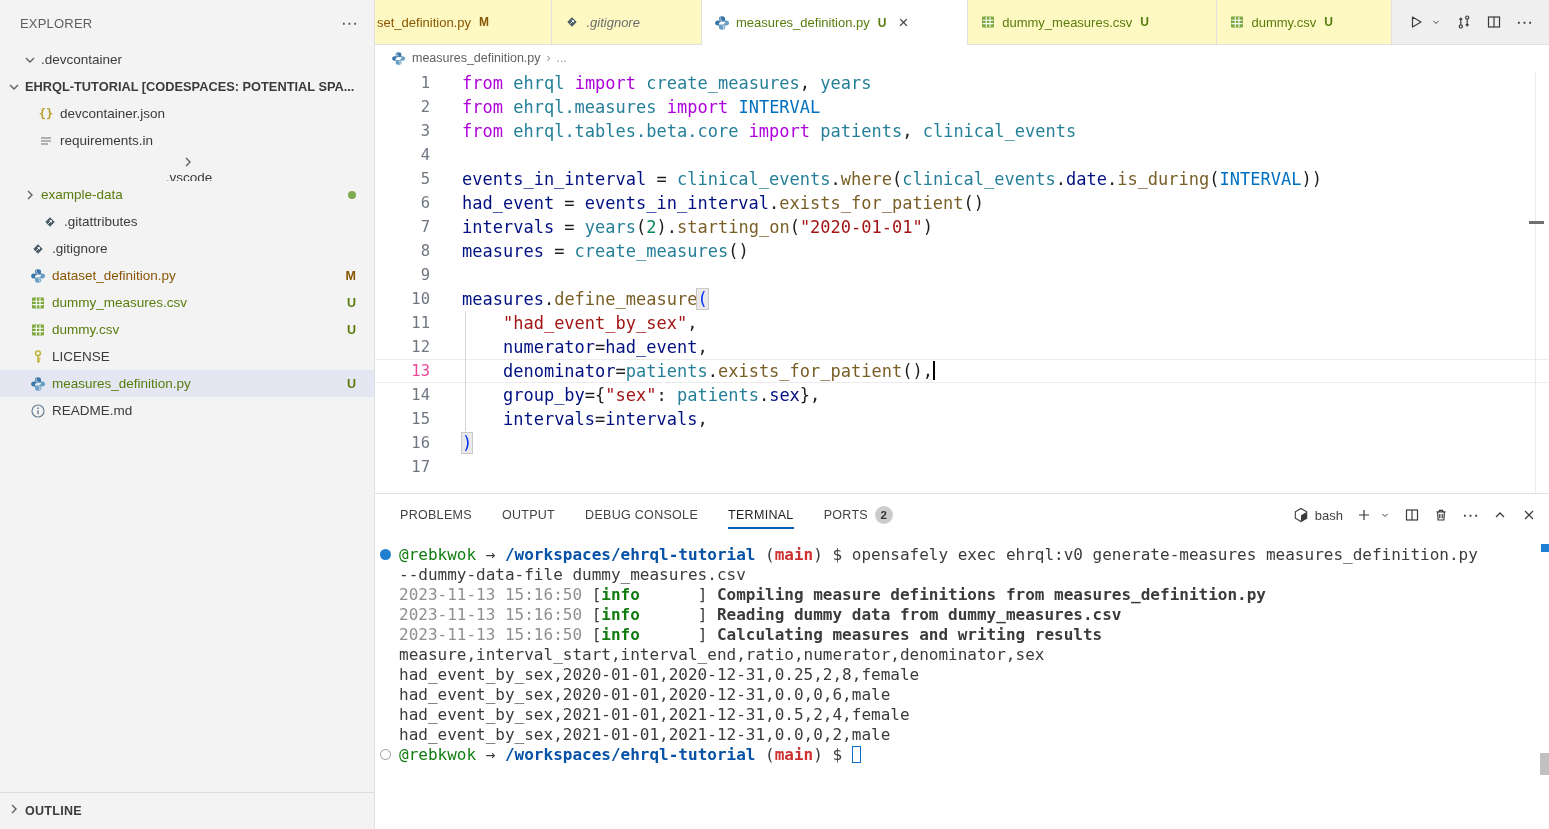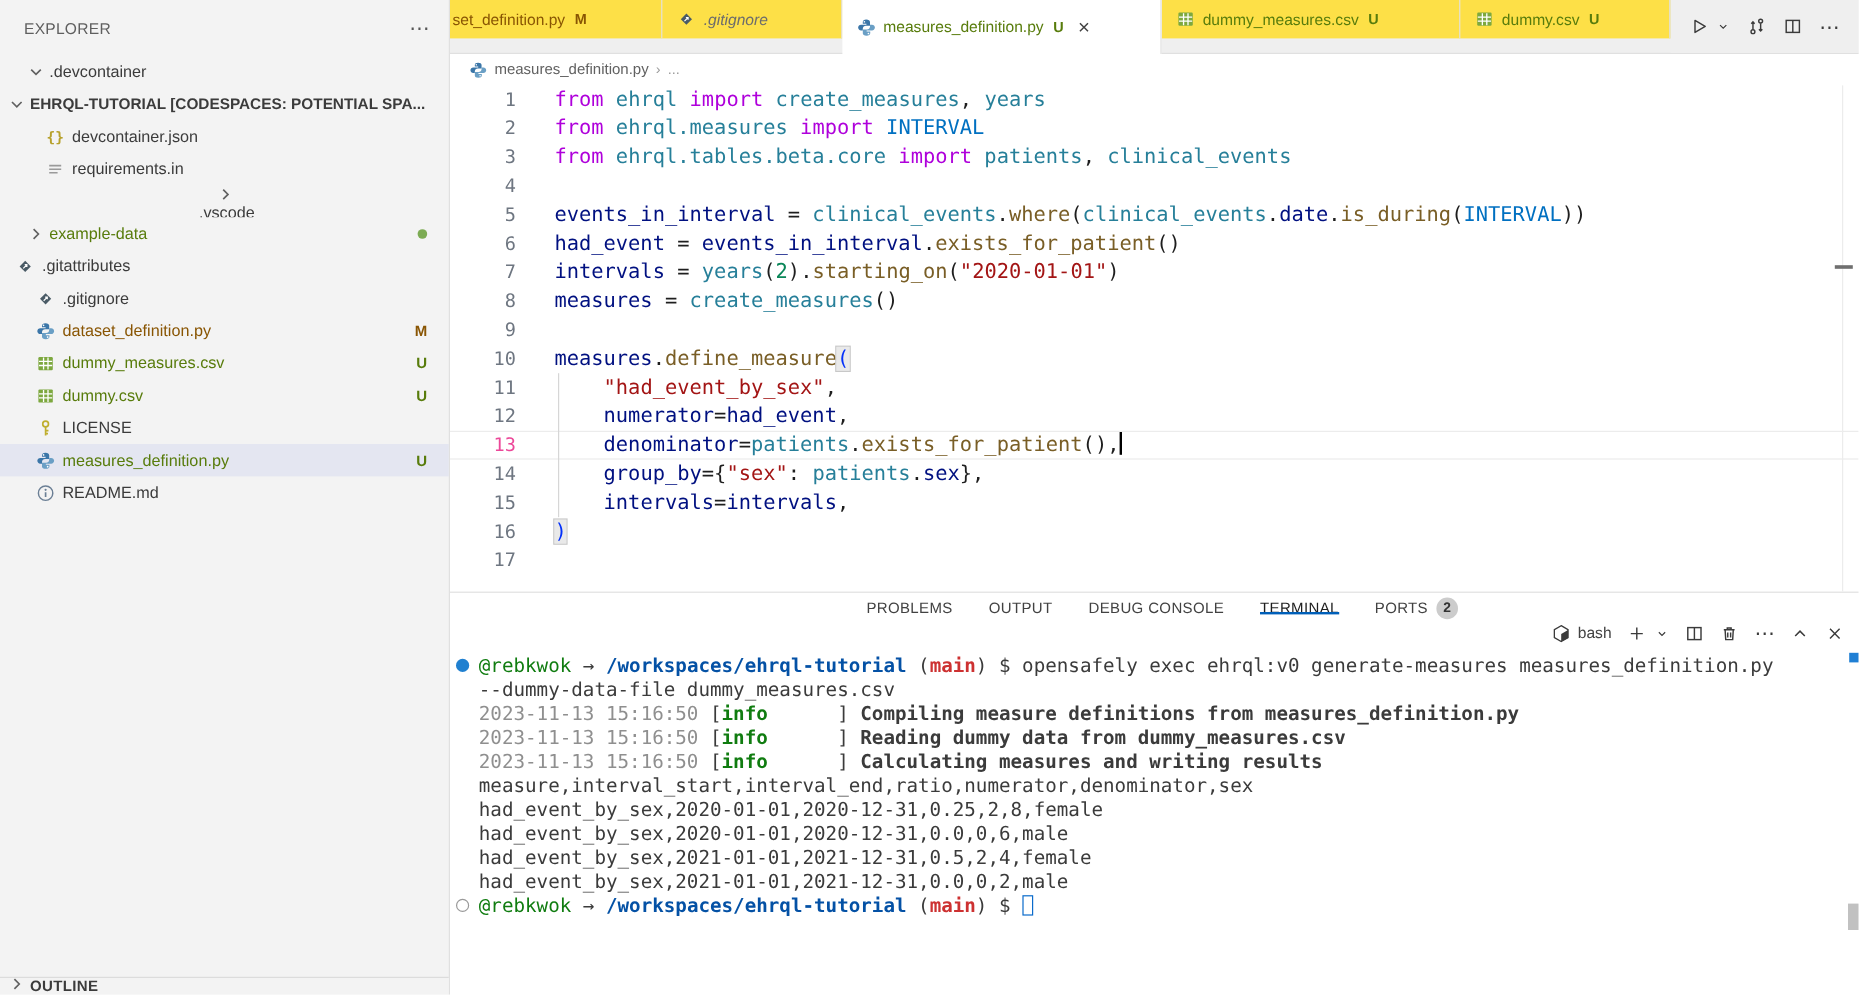--- a/index.html
+++ b/index.html
@@ -16,27 +16,27 @@
   .tree-row { position:relative; height:27px; display:flex; align-items:center; font-size:13.5px; color:#3b3b3b; cursor:pointer; padding-right:18px; }
   .tree-row.selected { background:#e4e6f1; }
   .tree-row .chev { width:16px; height:16px; flex:0 0 16px; margin-right:3px; display:flex; align-items:center; justify-content:center; }
   .tree-row .ficon { width:16px; height:16px; flex:0 0 16px; margin-right:6px; display:flex; align-items:center; justify-content:center; font-size:11px; }
   .tree-row .lbl { white-space:nowrap; overflow:hidden; flex:1 1 auto; }
   .tree-row.root .lbl { font-weight:bold; font-size:12.8px; }
   .tree-row .badge { flex:0 0 auto; font-size:12.5px; font-weight:bold; margin-left:8px; }
   .c-untracked { color:#587c0c; }
   .c-modified { color:#895503; }
   .dot-badge { width:8px; height:8px; border-radius:50%; background:#7cab53; flex:0 0 auto; margin-left:8px; }
-  #outline-bar { position:absolute; left:0; bottom:0; width:100%; height:15px; border-top:1px solid #dcdcdc; display:flex; align-items:center; padding-left:6px; overflow:hidden; background:#f3f3f3; }
+  #outline-bar { position:absolute; left:0; bottom:0; width:100%; height:37px; border-top:1px solid #dcdcdc; display:flex; align-items:center; padding-left:6px; overflow:hidden; background:#f3f3f3; }
   #outline-bar .lbl { font-weight:bold; font-size:12.5px; color:#3b3b3b; margin-left:3px; letter-spacing:.3px; }
 
   
   #editor-region { position:absolute; left:375px; top:0; width:1174px; height:829px; }
   #tabbar { position:relative; height:45px; background:#efefef; border-bottom:1px solid #e0e0e0; display:flex; }
-  .tab { position:relative; height:32px; display:flex; align-items:center; gap:6px; padding:0 12px; border-right:1px solid #e0e0e0; font-size:13px; color:#424242; background:#fde047; cursor:pointer; white-space:nowrap; overflow:hidden; }
+  .tab { position:relative; height:44px; display:flex; align-items:center; gap:6px; padding:0 12px; border-right:1px solid #e0e0e0; font-size:13px; color:#424242; background:#fef9c3; cursor:pointer; white-space:nowrap; overflow:hidden; }
   .tab.active { background:#fff; height:45px; z-index:2; }
   .tab .ticon { width:16px; height:16px; flex:0 0 16px; display:flex; align-items:center; justify-content:center; }
   .tab .tbadge { font-size:12px; font-weight:bold; margin-left:2px; }
   .tab .tclose { font-size:17px; color:#424242; margin-left:6px; line-height:1; cursor:pointer; }
   .tab.style-preview .tlbl { font-style:italic; color:#6c6c6c; }
   .tab.style-untracked .tlbl, .tab.style-untracked .tbadge { color:#587c0c; }
   .tab.style-modified .tlbl, .tab.style-modified .tbadge { color:#895503; }
   .tab.clipped { padding-left:2px; }
   #editor-actions { margin-left:auto; display:flex; align-items:center; gap:14px; padding:0 16px; background:#efefef; }
   .act { display:flex; align-items:center; justify-content:center; cursor:pointer; color:#3b3b3b; }
@@ -55,21 +55,21 @@
   .tk-str{color:#a31515} .tk-num{color:#098658} .tk-const{color:#0070c1} .tk-pun{color:#1e1e1e}
   .tk-brkt{color:#0431fa;background:#e9e9e9;outline:1px solid #c8c8c8}
   #cur-line-hl { position:absolute; left:0; right:0; height:24px; border-top:1px solid #ececec; border-bottom:1px solid #ececec; z-index:0; pointer-events:none; }
   #indent-guide { position:absolute; width:1px; background:#d6d6d6; left:90px; z-index:0; pointer-events:none; }
   .caret { display:inline-block; width:0; height:19px; border-left:2px solid #000; vertical-align:middle; margin-top:-3px; }
   #overview-ruler { position:absolute; top:0; bottom:0; right:13px; border-left:1px solid #ececec; width:0; }
   #overview-marker { position:absolute; right:5px; top:150px; width:15px; height:3px; background:#6f6f6f; }
 
   
   #panel { position:absolute; left:0; top:493px; width:1174px; height:336px; border-top:1px solid #e0e0e0; background:#fff; }
-  #panel-header { height:42px; display:flex; align-items:center; padding:0 12px 0 25px;flex-direction:column; }
+  #panel-header { height:42px; display:flex; align-items:center; padding:0 12px 0 25px; }
   #panel-tabs { display:flex; align-items:center; gap:30px; height:100%; }
   .ptab { position:relative; display:flex; align-items:center; gap:7px; height:100%; font-size:12.5px; color:#424242; letter-spacing:.3px; cursor:pointer; }
   .ptab.active { color:#1e1e1e; }
   .ptab.active::after { content:""; position:absolute; left:0; right:0; bottom:7px; height:2px; background:#005fb8; }
   .pbadge { min-width:18px; height:18px; border-radius:50%; background:#ccc; color:#333; font-size:11.5px; display:flex; align-items:center; justify-content:center; font-weight:bold; }
   #panel-actions { margin-left:auto; display:flex; align-items:center; gap:13px; color:#3b3b3b; }
   #shell-label { display:flex; align-items:center; gap:6px; font-size:13px; color:#424242; cursor:pointer; }
 
   
   #terminal { position:relative; padding:9px 0 0 24px; font-family:"DejaVu Sans Mono", monospace; font-size:16px; line-height:20px; color:#3b3b3b; height:294px; overflow:hidden; cursor:text; }
@@ -136,21 +136,21 @@
         </div>
         <div class="tree-row" style="padding-left: 22px;">
           <span class="chev">
             <svg width="16" height="16" viewBox="0 0 16 16" fill="none" xmlns="http://www.w3.org/2000/svg">
               <path d="M6 4l4 4-4 4" stroke="#616161" stroke-width="1.4"></path>
             </svg>
           </span>
           <span class="lbl c-untracked">example-data</span>
           <span class="dot-badge"></span>
         </div>
-        <div class="tree-row" style="padding-left: 13px;">
+        <div class="tree-row" style="padding-left: 42px;">
           <span class="ficon">
             <svg width="16" height="16" viewBox="0 0 16 16" fill="none" xmlns="http://www.w3.org/2000/svg">
               <rect x="4.7" y="4.7" width="6.6" height="6.6" transform="rotate(45 8 8)" fill="#4a5b66"></rect>
               <path d="M6.4 9.6l3-3M9.4 8.4V6.6H7.6" stroke="#fff" stroke-width="1"></path>
             </svg>
           </span>
           <span class="lbl">.gitattributes</span>
         </div>
         <div class="tree-row" style="padding-left: 30px;">
           <span class="ficon">

